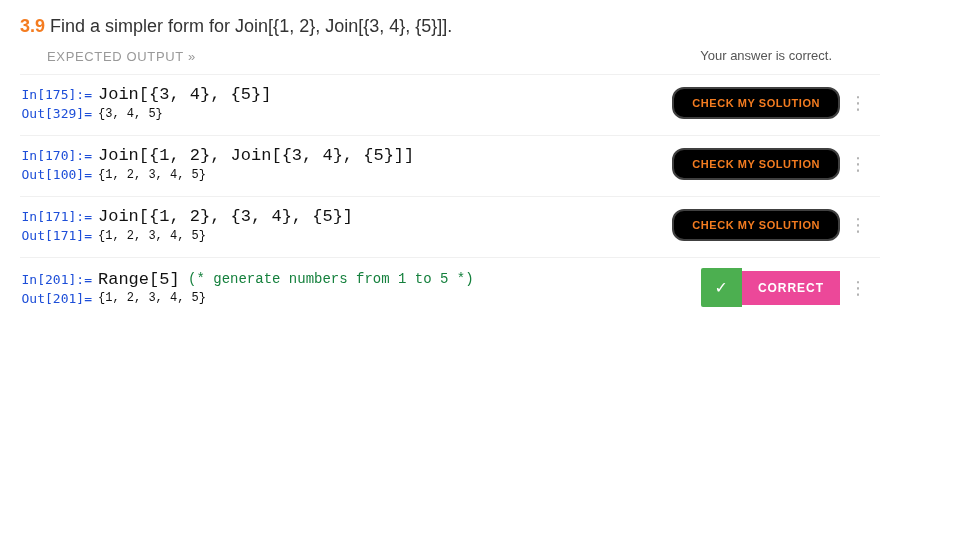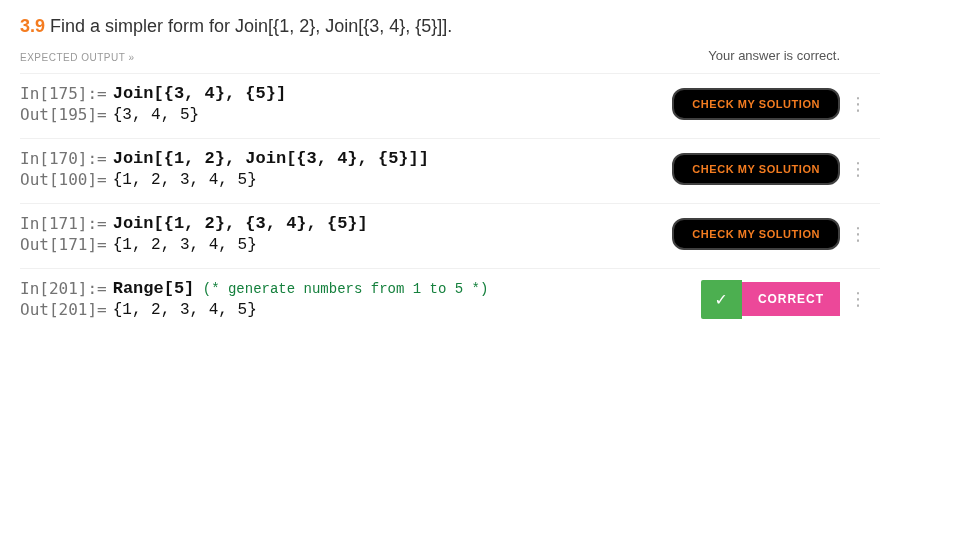--- a/index.html
+++ b/index.html
@@ -25,33 +25,34 @@
       padding-top: 6px;
     }
 
     .problem-number {
       color: #f47c20;
       font-weight: bold;
       font-size: 18px;
     }
 
     .expected-output-link {
-      font-size: 10px;
+      font-size: 13px;
       color: #999;
       letter-spacing: 0.05em;
       text-transform: uppercase;
       cursor: pointer;
       margin-bottom: 10px;
       display: inline-block;
+      margin-left: 27px;
     }
 
     .correct-banner {
       position: absolute;
       top: 48px;
-      right: 60px;
+      right: 68px;
       font-size: 13px;
       color: #555;
     }
 
     .cell-block {
       display: flex;
       align-items: center;
       justify-content: space-between;
       margin-bottom: 4px;
       padding: 4px 0;
@@ -66,24 +67,24 @@
       align-items: center;
       margin-bottom: 2px;
     }
 
     .cell-out {
       display: flex;
       align-items: center;
     }
 
     .cell-label {
-      font-size: 16px;
-      color: #737373;
+      font-size: 13px;
+      color: #1d4ed8;
       min-width: 72px;
-      text-align: center;
+      text-align: right;
       margin-right: 6px;
       font-family: monospace;
     }
 
     .cell-actions {
       display: flex;
       align-items: center;
       gap: 6px;
       min-width: 200px;
       justify-content: flex-end;
@@ -149,27 +150,27 @@
       border-top: 1px solid #f0f0f0;
     }
 
     .section-row:first-of-type {
       border-top: none;
     }
 
     .math-code {
       font-family: 'Courier New', monospace;
       font-size: 17px;
-      font-weight: bold;
+      font-weight: normal;
       color: #111;
     }
 
     .math-result {
       font-family: 'Courier New', monospace;
-      font-size: 16px;
+      font-size: 12px;
       color: #111;
     }
 
     .comment-code {
       font-family: 'Courier New', monospace;
       font-size: 14px;
       font-weight: normal;
       color: #15803d;
     }
   </style>
@@ -191,21 +192,21 @@
 
   
   <div class="section-row">
     <div class="cell-block">
       <div class="cell-content">
         <div class="cell-in">
           <span class="cell-label">In[175]:=</span>
           <span class="math-code">Join[{3, 4}, {5}]</span>
         </div>
         <div class="cell-out">
-          <span class="cell-label">Out[195]=</span>
+          <span class="cell-label">Out[329]=</span>
           <span class="math-result">{3, 4, 5}</span>
         </div>
       </div>
       <div class="cell-actions">
         <button class="check-btn">CHECK MY SOLUTION</button>
         <span class="sidebar-handle">⋮</span>
       </div>
     </div>
   </div>
 

